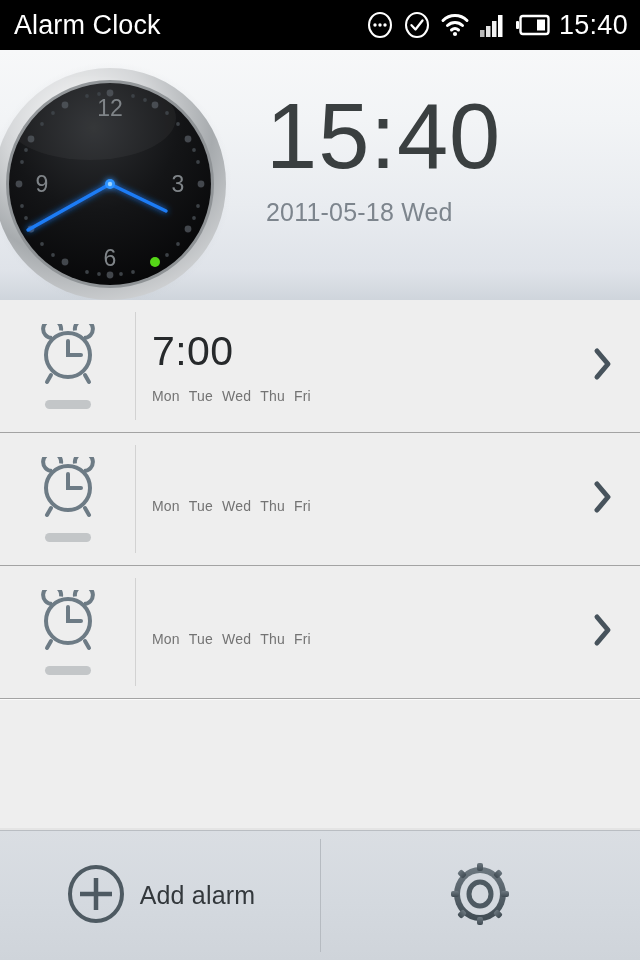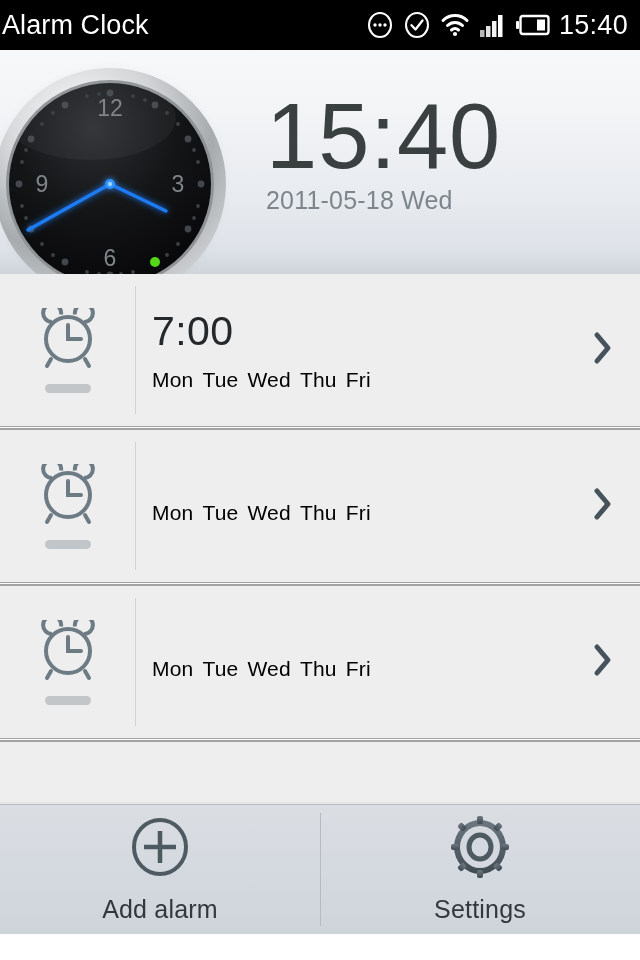--- a/index.html
+++ b/index.html
@@ -15,21 +15,21 @@
     -webkit-font-smoothing: antialiased;
   }
 
   
   .statusbar {
     position: relative;
     height: 50px;
     background: #000000;
     display: flex;
     align-items: center;
-    padding: 0 12px 0 2px;
+    padding: 0 12px 0 14px;
     box-sizing: border-box;
   }
   .statusbar-title {
     color: #ffffff;
     font-size: 27px;
     letter-spacing: 0.1px;
     flex: 1 1 auto;
     white-space: nowrap;
   }
   .status-icons {
@@ -41,21 +41,21 @@
   .status-clock {
     color: #ffffff;
     font-size: 27px;
     margin-left: 9px;
     letter-spacing: 0.3px;
   }
 
   
   .clock-header {
     position: relative;
-    height: 224px;
+    height: 250px;
     background: linear-gradient(180deg,
         #f7f8f9 0%,
         #f2f4f6 28%,
         #e9ecf0 62%,
         #dfe3e9 88%,
         #cfd5dc 100%);
     overflow: hidden;
   }
   .analog-clock {
     position: absolute;
@@ -70,39 +70,39 @@
     top: 38px;
   }
   .digital-time {
     font-size: 92px;
     line-height: 96px;
     color: #3a3f40;
     letter-spacing: 1px;
     font-weight: 400;
   }
   .digital-date {
-    margin-top: 2px;
+    margin-top: 14px;
     font-size: 25px;
     color: #7d858d;
     letter-spacing: 0.2px;
   }
 
   
   .alarm-list {
     background: #eeeeee;
     height: 530px;
     box-sizing: border-box;
   }
   .alarm-row {
     position: relative;
-    height: 156px;
+    height: 133px;
     display: flex;
     align-items: center;
     background: #eeeeee;
-    border-bottom: 4px solid #a3a3a3;
+    border-bottom: 1px solid #a3a3a3;
     box-sizing: border-box;
   }
   .alarm-row::after {
     content: "";
     position: absolute;
     left: 0; right: 0; bottom: -2px;
     height: 1px;
     background: #fbfbfb;
   }
   .alarm-icon-cell {
@@ -140,22 +140,22 @@
     padding-left: 16px;
   }
   .alarm-time {
     font-size: 41px;
     color: #26292b;
     line-height: 46px;
     letter-spacing: 0.4px;
   }
   .alarm-days {
     margin-top: 14px;
-    font-size: 21px;
-    color: #000000;
+    font-size: 14px;
+    color: #737373;
     letter-spacing: 0.2px;
   }
   .alarm-days span { margin-right: 9px; }
   .alarm-days span:last-child { margin-right: 0; }
   .alarm-chevron-cell {
     width: 74px;
     min-width: 74px;
     display: flex;
     align-items: center;
     justify-content: center;
@@ -177,21 +177,21 @@
   .bottom-bar::before {
     content: "";
     position: absolute;
     top: -3px; left: 0; right: 0;
     height: 2px;
     background: #e4e4e4;
   }
   .bottom-btn {
     flex: 1 1 50%;
     display: flex;
-    flex-direction: column;
+    flex-direction: row;
     align-items: center;
     justify-content: center;
     gap: 13px;
     position: relative;
   }
   .bottom-btn + .bottom-btn::before {
     content: "";
     position: absolute;
     left: 0;
     top: 8px;
@@ -482,16 +482,15 @@
           <rect x="51" y="28" width="8" height="6" rx="2"></rect>
           <rect x="9" y="7" width="6" height="8" rx="2" transform="rotate(-45 12 11)"></rect>
           <rect x="45" y="7" width="6" height="8" rx="2" transform="rotate(45 48 11)"></rect>
           <rect x="9" y="47" width="6" height="8" rx="2" transform="rotate(45 12 51)"></rect>
           <rect x="45" y="47" width="6" height="8" rx="2" transform="rotate(-45 48 51)"></rect>
         </g>
         <ellipse cx="30" cy="31" rx="20" ry="21" fill="#d4d9df"></ellipse>
         <ellipse cx="30" cy="31" rx="11" ry="12" fill="none" stroke="#4e5a62" stroke-width="5"></ellipse>
       </svg>
     </span>
-    <span class="bottom-label">Settings</span>
   </div>
 
 </div>
 
 </body></html>

